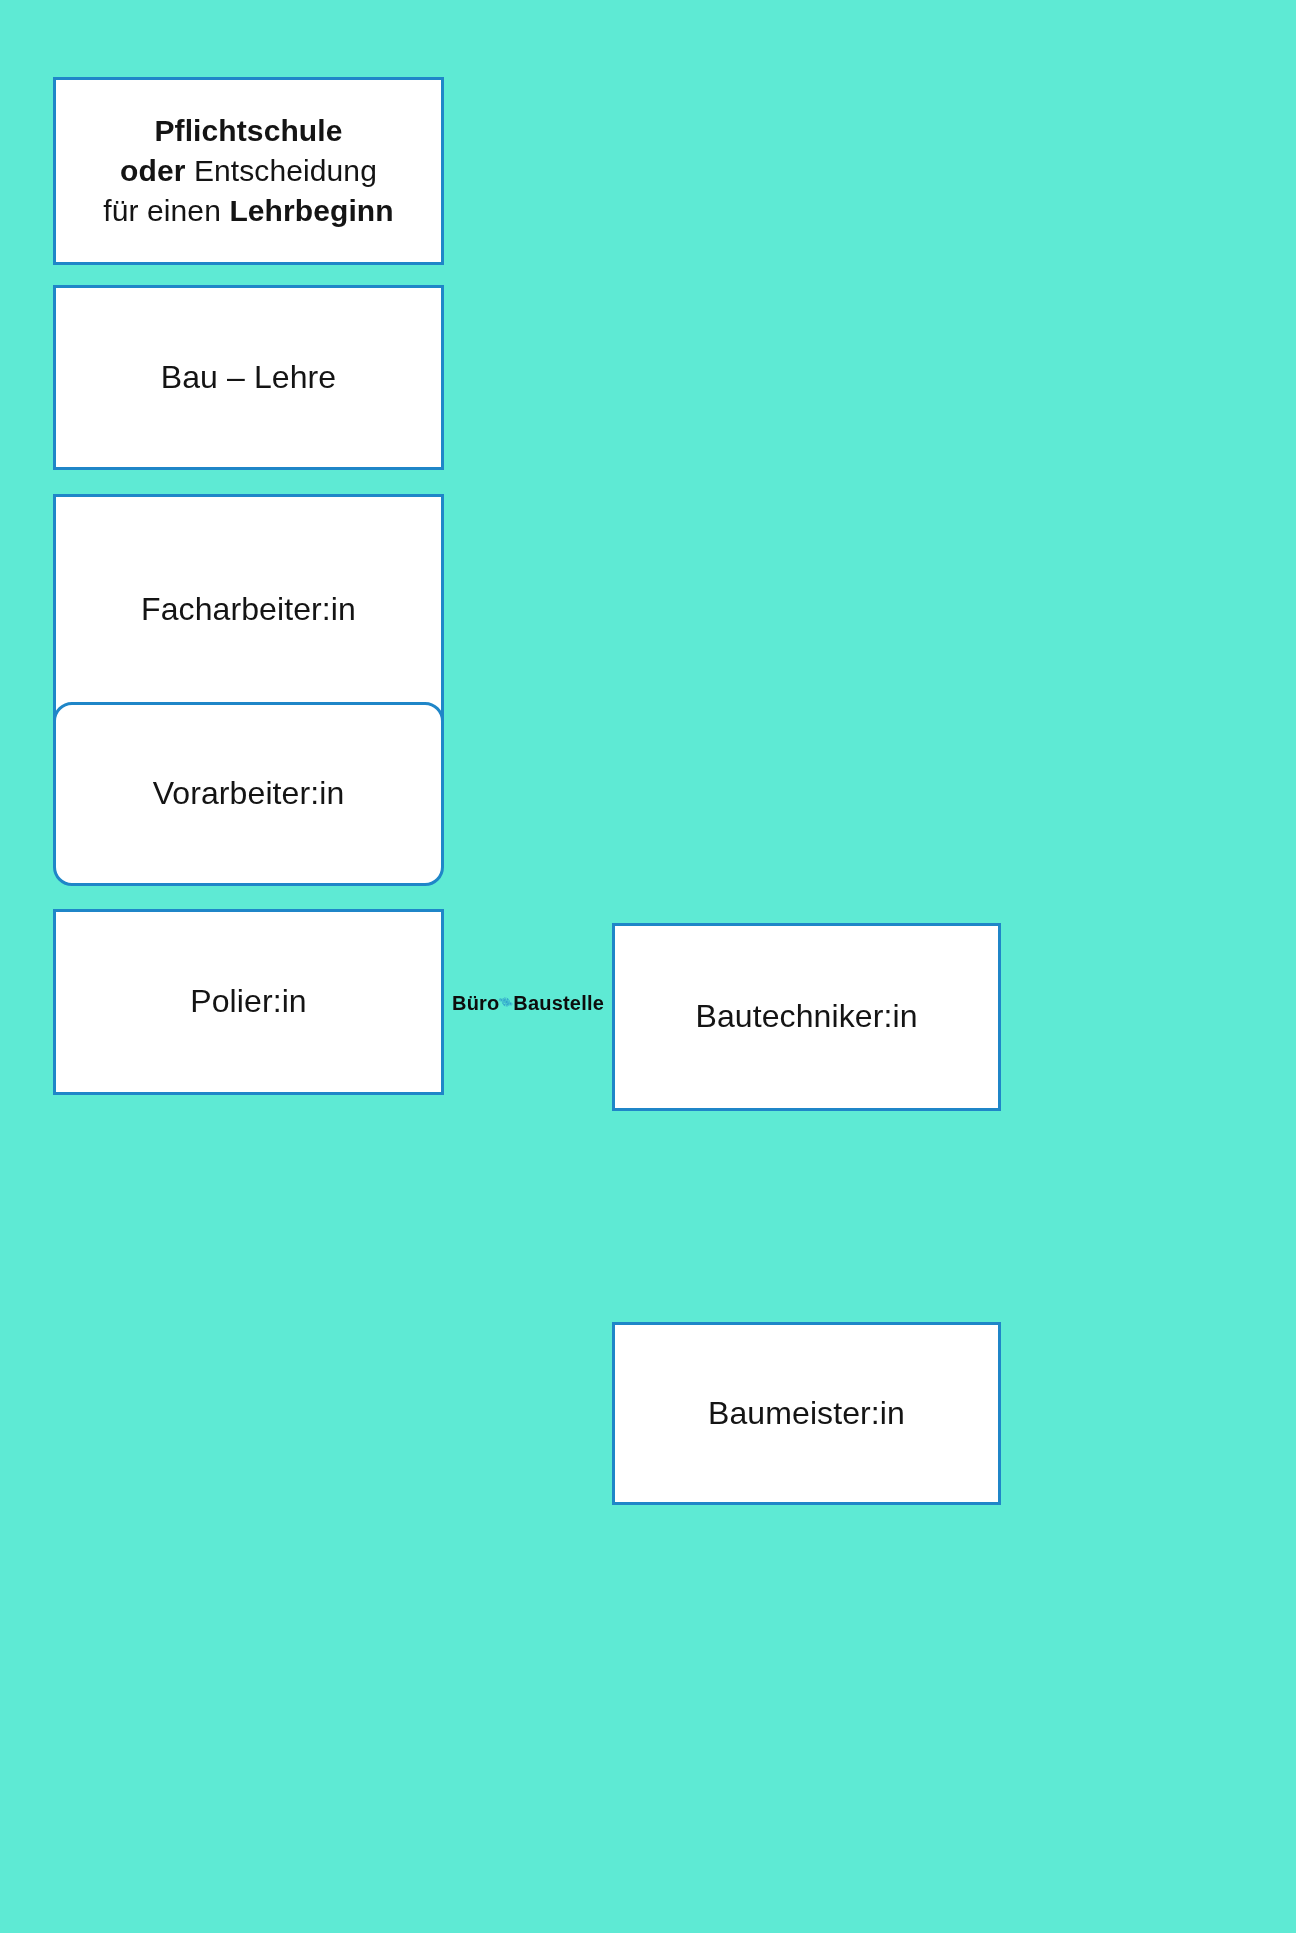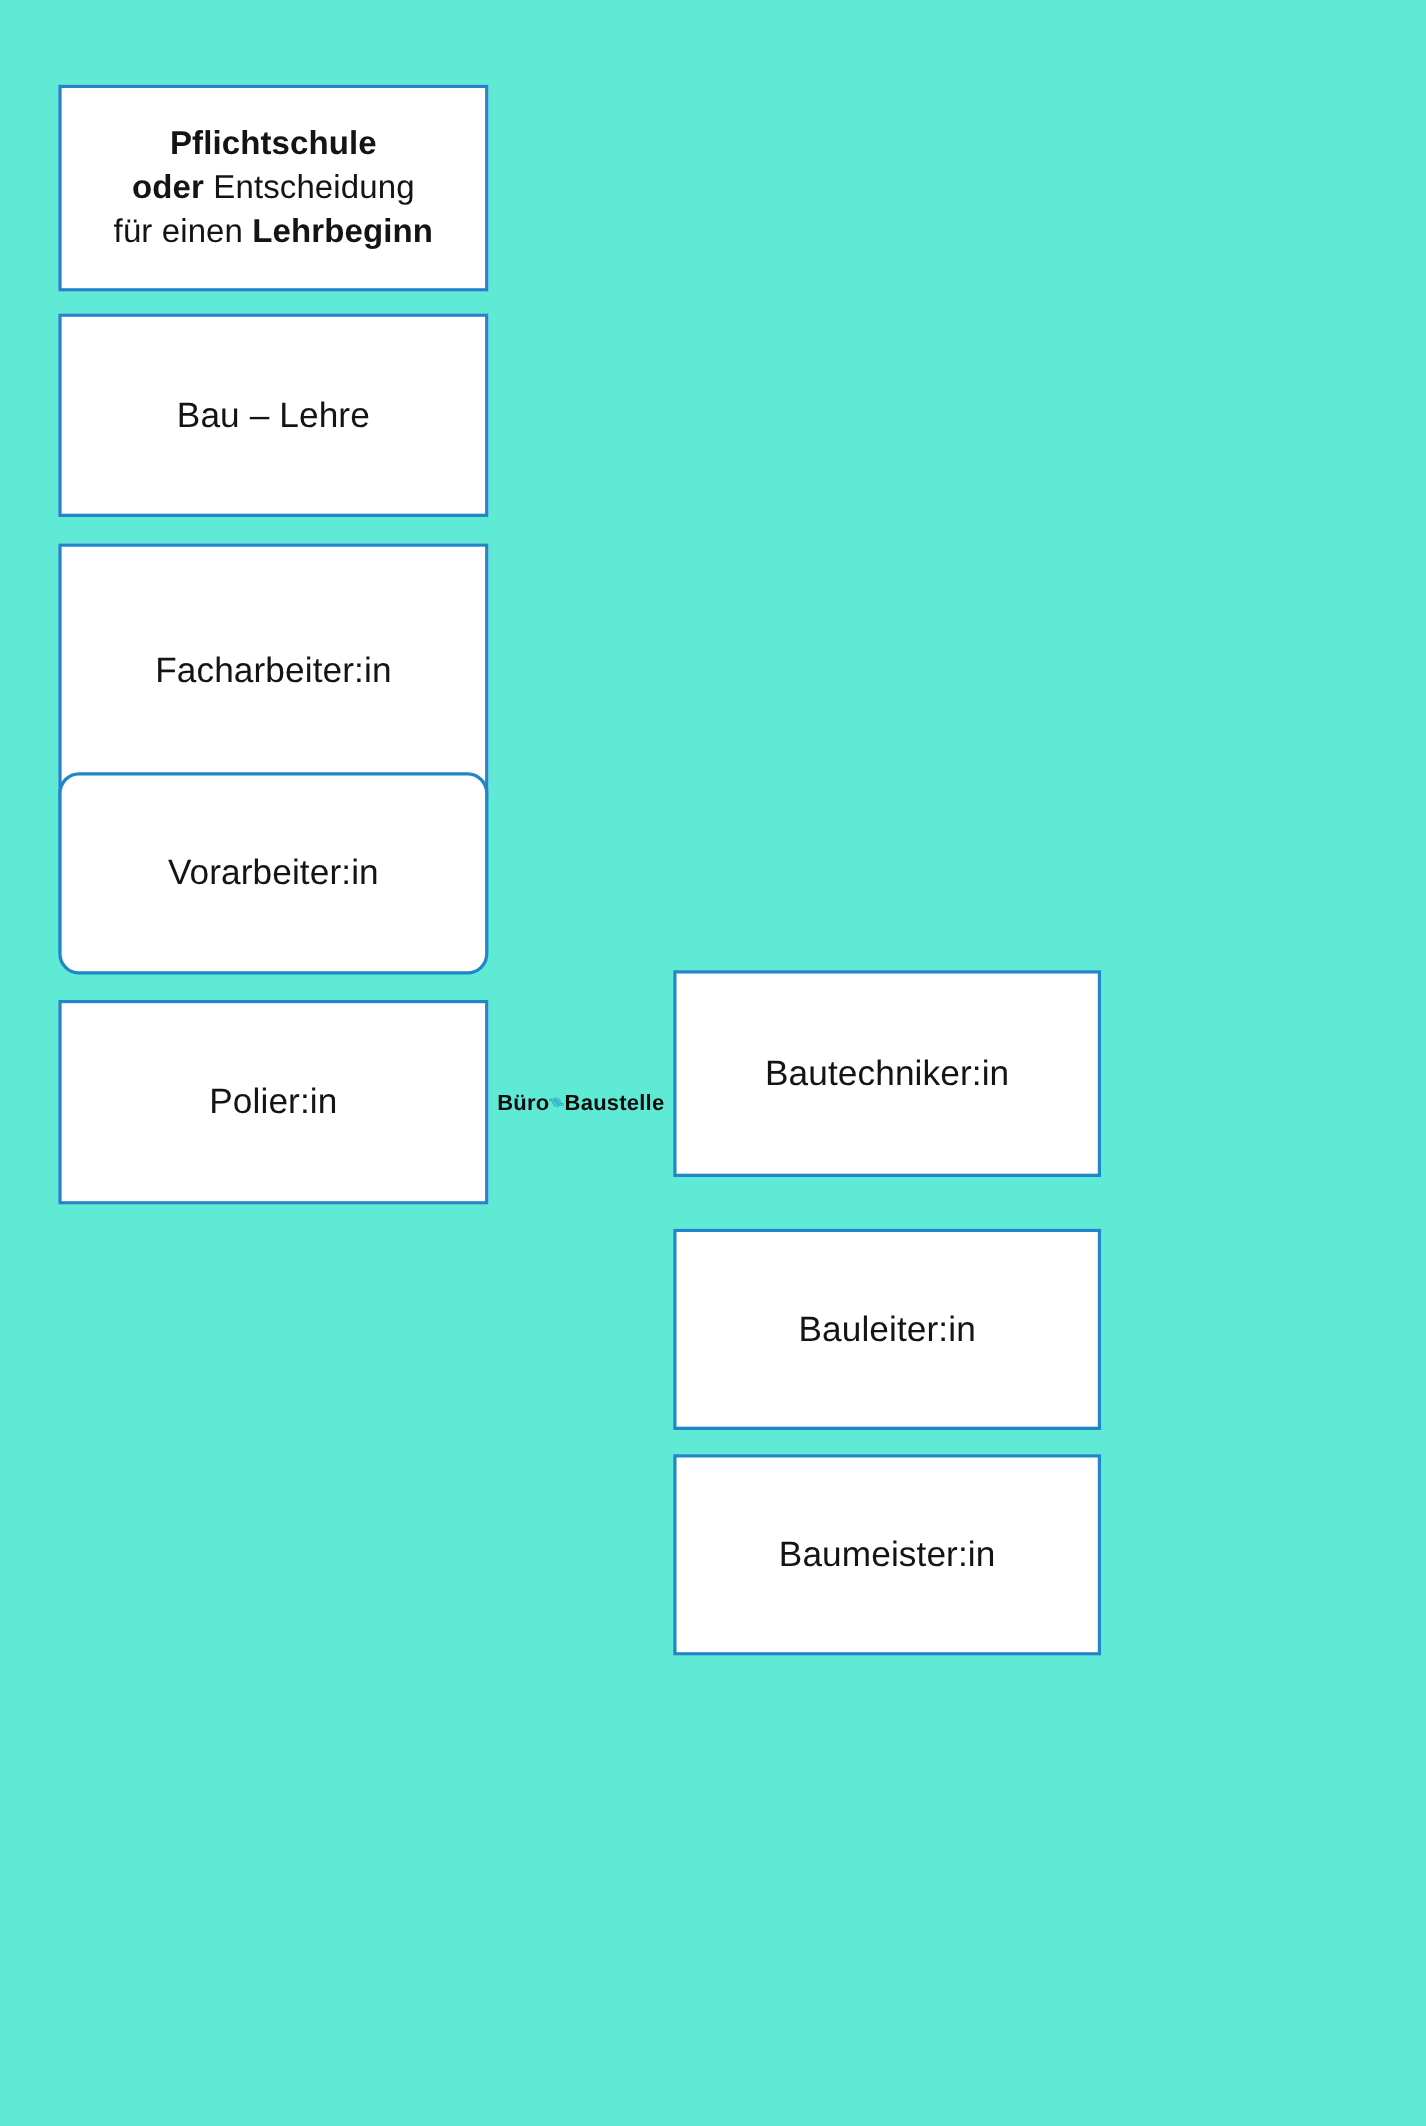--- a/index.html
+++ b/index.html
@@ -51,21 +51,21 @@
   
   .col-left  { left: 53px;  width: 391px; }
   .col-right { left: 612px; width: 389px; }
 
   #node-pflichtschule { top: 77px;   height: 188px; }
   #node-bau-lehre     { top: 285px;  height: 185px; }
   #node-facharbeiter  { top: 494px;  height: 232px; }
   #node-vorarbeiter   { top: 702px;  height: 184px; border-radius: 19px; }
   #node-polier        { top: 909px;  height: 186px; }
 
-  #node-bautechniker  { top: 882px;  height: 188px; }
+  #node-bautechniker  { top: 923px;  height: 188px; }
   #node-bauleiter     { top: 1117px; height: 183px; }
   #node-baumeister    { top: 1322px; height: 183px; }
 
   
   #exchange-cluster {
     position: absolute;
     left: 452px;
     top: 925px;
     width: 152px;
     height: 155px;
@@ -153,21 +153,18 @@
       </g>
     </svg>
 
     <div class="exchange-caption">Baustelle</div>
   </div>
 
   <div class="node col-right" id="node-bautechniker">
     <div class="node-label">Bautechniker:in</div>
   </div>
 
-  <div class="node col-right" id="node-bauleiter">
-    <div class="node-label">Bauleiter:in</div>
-  </div>
 
   <div class="node col-right" id="node-baumeister">
     <div class="node-label">Baumeister:in</div>
   </div>
 
 </div>
 
 </body></html>

